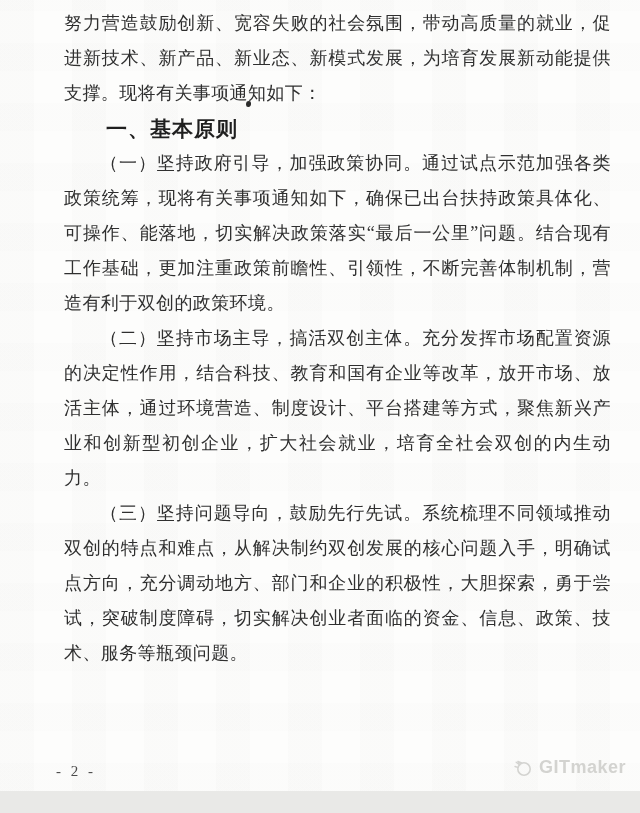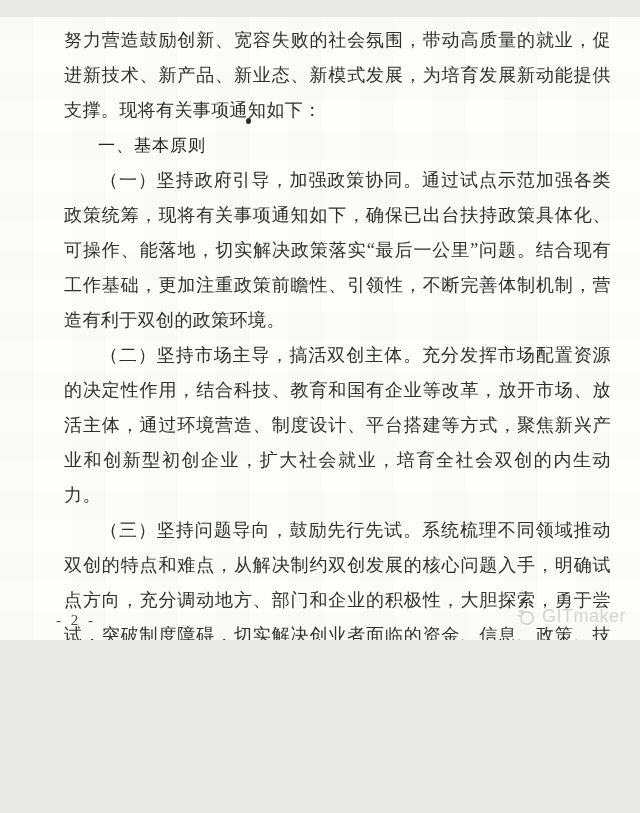--- a/index.html
+++ b/index.html
@@ -3,22 +3,22 @@
 <meta charset="utf-8">
 <style>
   html, body {
     margin: 0;
     padding: 0;
     background: #e9e9e7;
   }
   .page {
     position: relative;
     width: 640px;
-    height: 623px;
-    margin: 17px auto;
+    height: 791px;
+    margin: 0 auto;
     background: #fdfdfc;
     background-image:
       repeating-linear-gradient(90deg,
         rgba(120,120,115,0.018) 0px, rgba(120,120,115,0.018) 34px,
         rgba(0,0,0,0) 34px, rgba(0,0,0,0) 72px),
       repeating-linear-gradient(0deg,
         rgba(120,120,115,0.012) 0px, rgba(120,120,115,0.012) 28px,
         rgba(0,0,0,0) 28px, rgba(0,0,0,0) 60px);
     overflow: hidden;
     font-family: "Liberation Serif", "DejaVu Serif", serif;
@@ -37,22 +37,22 @@
   .content p {
     margin: 0;
   }
   .body-para {
     text-indent: 2em;
   }
   .section-heading {
     margin: 0;
     text-indent: 2em;
     font-family: "Liberation Sans", "DejaVu Sans", sans-serif;
-    font-weight: normal;
-    font-size: 17px;
+    font-weight: bold;
+    font-size: 21px;
     line-height: 35px;
     color: #1f1f1f;
     letter-spacing: 1px;
   }
   .ink-speck {
     position: absolute;
     left: 246px;
     top: 101px;
     width: 5px;
     height: 6px;
@@ -70,21 +70,21 @@
   }
   .watermark {
     position: absolute;
     right: 14px;
     bottom: 13px;
     display: flex;
     align-items: center;
     gap: 5px;
     color: #d3d3d0;
     font-family: "Liberation Sans", "DejaVu Sans", sans-serif;
-    font-weight: normal;
+    font-weight: bold;
     font-size: 18px;
     letter-spacing: 0.5px;
     user-select: none;
   }
   .watermark-icon svg {
     display: block;
   }
 </style>
 </head>
 <body>

